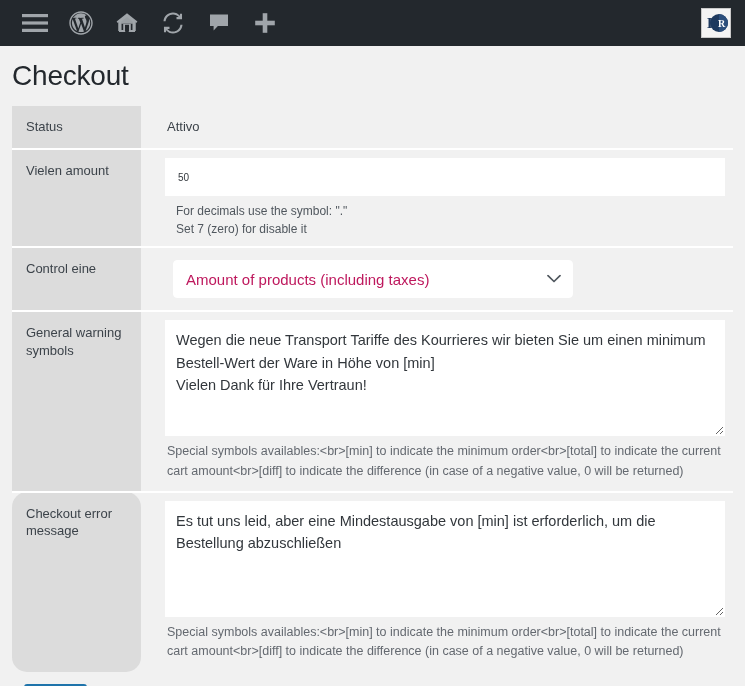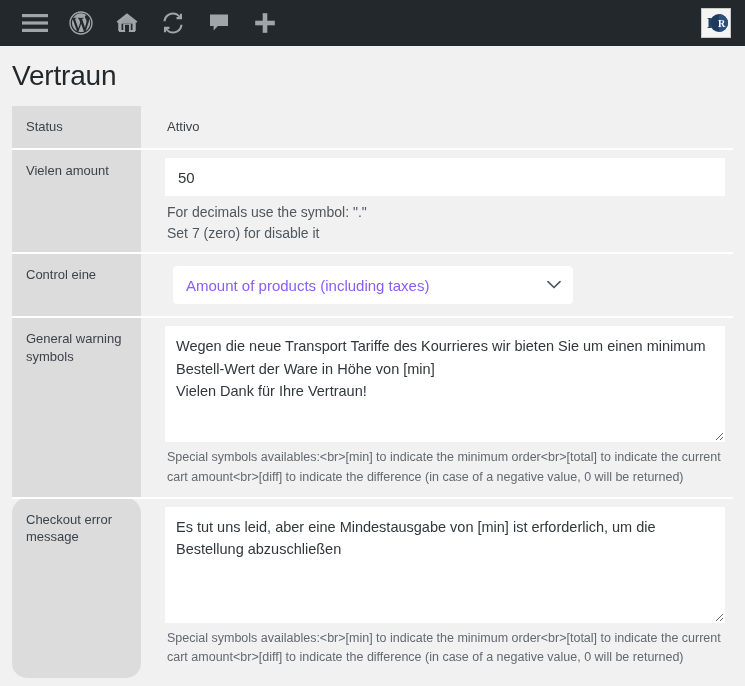--- a/index.html
+++ b/index.html
@@ -81,41 +81,41 @@
   }
 
   
   .txt-input {
     width: 560px;
     height: 38px;
     background: #ffffff;
     border: 1px solid #ffffff;
     outline: none;
     font-family: inherit;
-    font-size: 15px;
+    font-size: 10px;
     color: #32373c;
     padding: 0 12px;
     display: block;
     margin-bottom: 6px;
   }
 
   .select-wrap {
     position: relative;
     width: 400px;
     margin: 4px 0 4px 8px;
   }
   .sel {
     width: 100%;
     height: 38px;
     background: #ffffff;
     border: 1px solid #ffffff;
     border-radius: 4px;
     font-family: inherit;
     font-size: 15px;
-    color: #8b5cf6;
+    color: #be185d;
     padding: 0 34px 0 12px;
     appearance: none;
     -webkit-appearance: none;
     outline: none;
     cursor: pointer;
   }
   .sel-arrow {
     position: absolute;
     right: 12px; top: 50%;
     transform: translateY(-50%);
@@ -141,24 +141,25 @@
 
   .help {
     font-size: 12.5px;
     line-height: 1.55;
     color: #646970;
     width: 568px;
     padding: 4px 0 2px 2px;
     word-wrap: break-word;
   }
   .help-line {
-    font-size: 14px;
+    font-size: 12px;
     line-height: 1.5;
     color: #50575e;
     padding-left: 2px;
+    margin-left: 9px;
   }
 
   
   .save-row { padding: 12px 0 0 12px; }
   .btn-save {
     background: #1e73aa;
     color: #ffffff;
     border: none;
     border-radius: 3px;
     font-family: inherit;
@@ -223,21 +224,21 @@
       <circle cx="16" cy="13" r="9" fill="#1e3a5f"></circle>
       <path d="M16 4a9 9 0 0 1 0 18z" fill="#2c4f7c"></path>
       <text x="4" y="18" font-family="Liberation Serif, serif" font-size="15" font-weight="bold" fill="#1e3a5f">D</text>
       <text x="15" y="17" font-family="Liberation Serif, serif" font-size="10" font-weight="bold" fill="#ffffff">R</text>
     </svg>
   </div>
 </div>
 
 <div class="page">
 
-  <h1 class="page-title">Vertraun</h1>
+  <h1 class="page-title">Checkout</h1>
 
   <table class="form-table">
     <tbody>
 
       <tr>
         <th>Status</th>
         <td>
           <div class="static-value">Attivo</div>
         </td>
       </tr>

